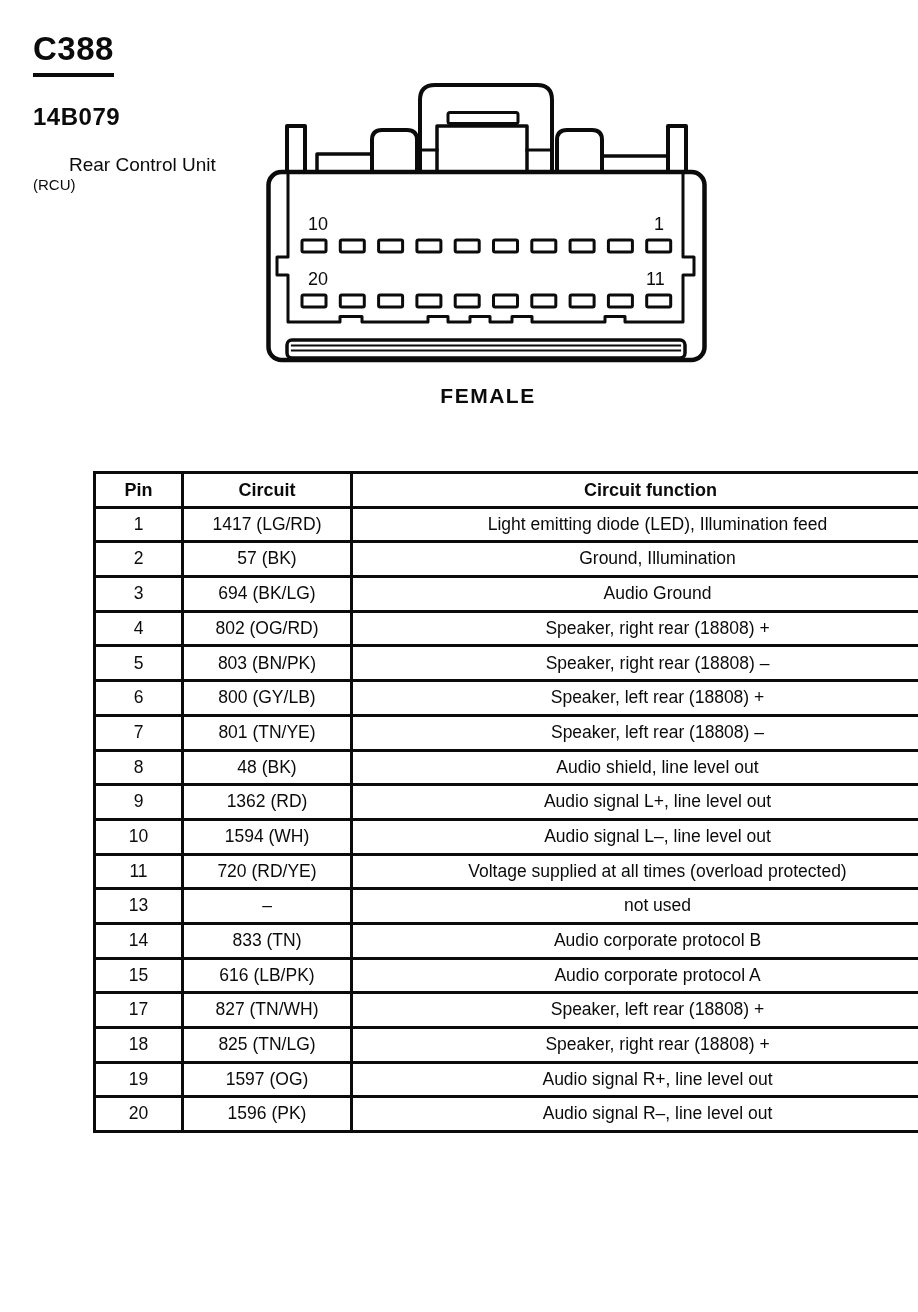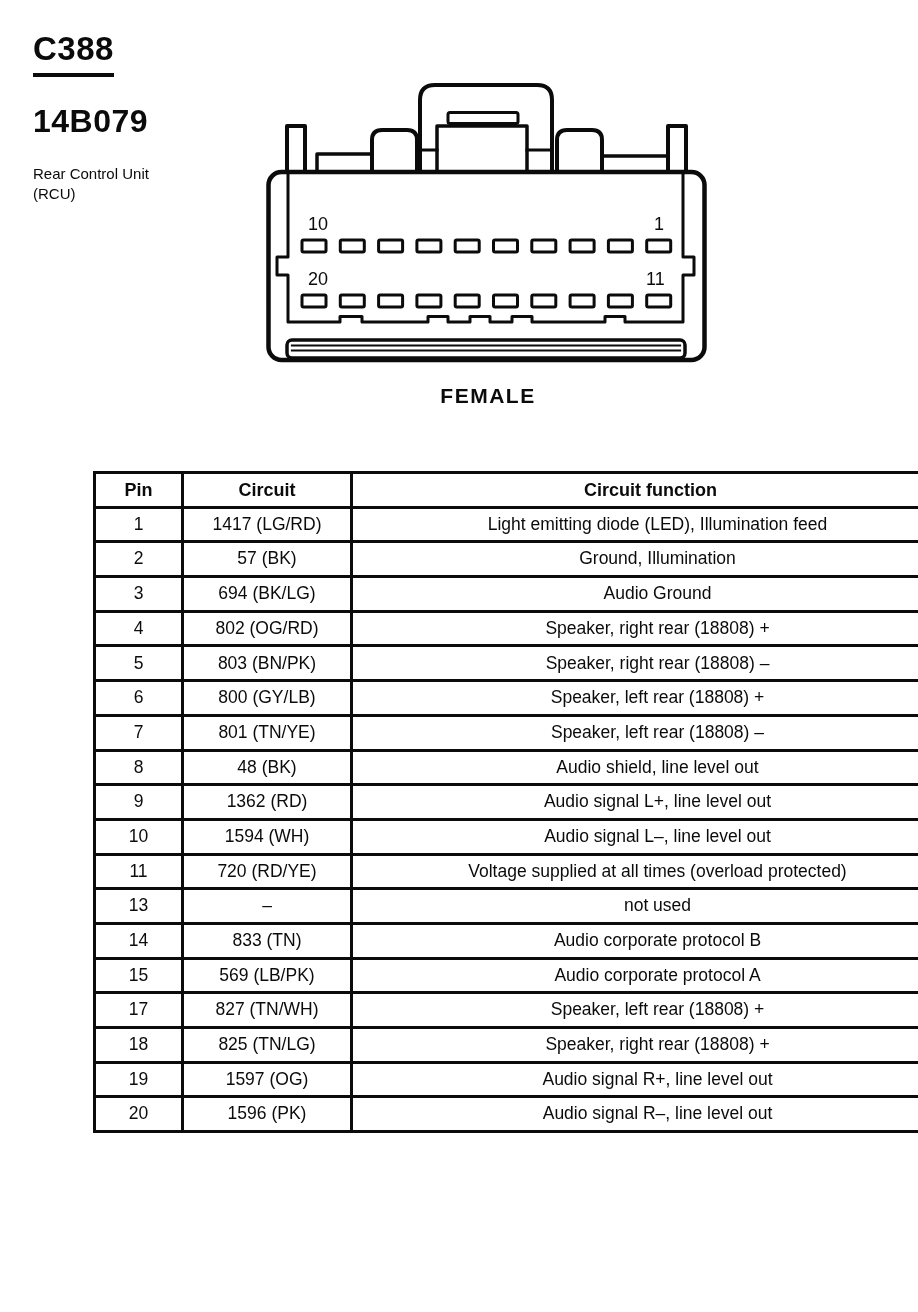--- a/index.html
+++ b/index.html
@@ -15,24 +15,24 @@
 
   
   .hdr { position: absolute; left: 33px; top: 30px; }
   .connector-id {
     font-size: 33px; font-weight: bold; letter-spacing: 0.5px;
     display: inline-block;
     border-bottom: 4px solid #0b0b0b;
     padding-bottom: 5px;
   }
   .part-number {
-    font-size: 32px; font-weight: bold; letter-spacing: 0.5px;
+    font-size: 24px; font-weight: bold; letter-spacing: 0.5px;
     margin-top: 26px;
   }
-  .component-name { font-size: 15px; margin-top: 24px; line-height: 20px; }
+  .component-name { font-size: 19px; margin-top: 24px; line-height: 20px; margin-left: 36px; }
   .component-abbr { font-size: 15px; line-height: 20px; }
 
   
   .connector-svg { position: absolute; left: 250px; top: 55px; }
   .ink-stroke { stroke: #0b0b0b; fill: none; }
   .ink-fill-white { stroke: #0b0b0b; fill: #ffffff; }
   .diagram-label { font-family: "Liberation Sans", "DejaVu Sans", sans-serif; font-size: 18px; fill: #0b0b0b; }
   .female-label { font-family: "Liberation Sans", "DejaVu Sans", sans-serif; font-size: 21px; font-weight: bold; letter-spacing: 1.5px; fill: #0b0b0b; }
 
   
@@ -215,21 +215,21 @@
     <td class="c-circuit">–</td>
     <td class="c-func">not used</td>
   </tr>
           <tr>
     <td class="c-pin">14</td>
     <td class="c-circuit">833 (TN)</td>
     <td class="c-func">Audio corporate protocol B</td>
   </tr>
           <tr>
     <td class="c-pin">15</td>
-    <td class="c-circuit">569 (LB/PK)</td>
+    <td class="c-circuit">616 (LB/PK)</td>
     <td class="c-func">Audio corporate protocol A</td>
   </tr>
           <tr>
     <td class="c-pin">17</td>
     <td class="c-circuit">827 (TN/WH)</td>
     <td class="c-func">Speaker, left rear (18808) +</td>
   </tr>
           <tr>
     <td class="c-pin">18</td>
     <td class="c-circuit">825 (TN/LG)</td>

